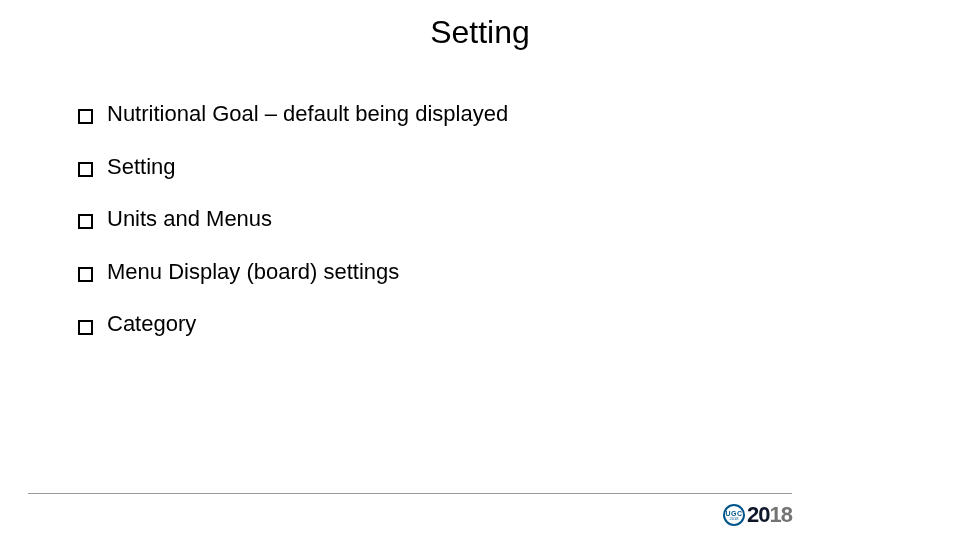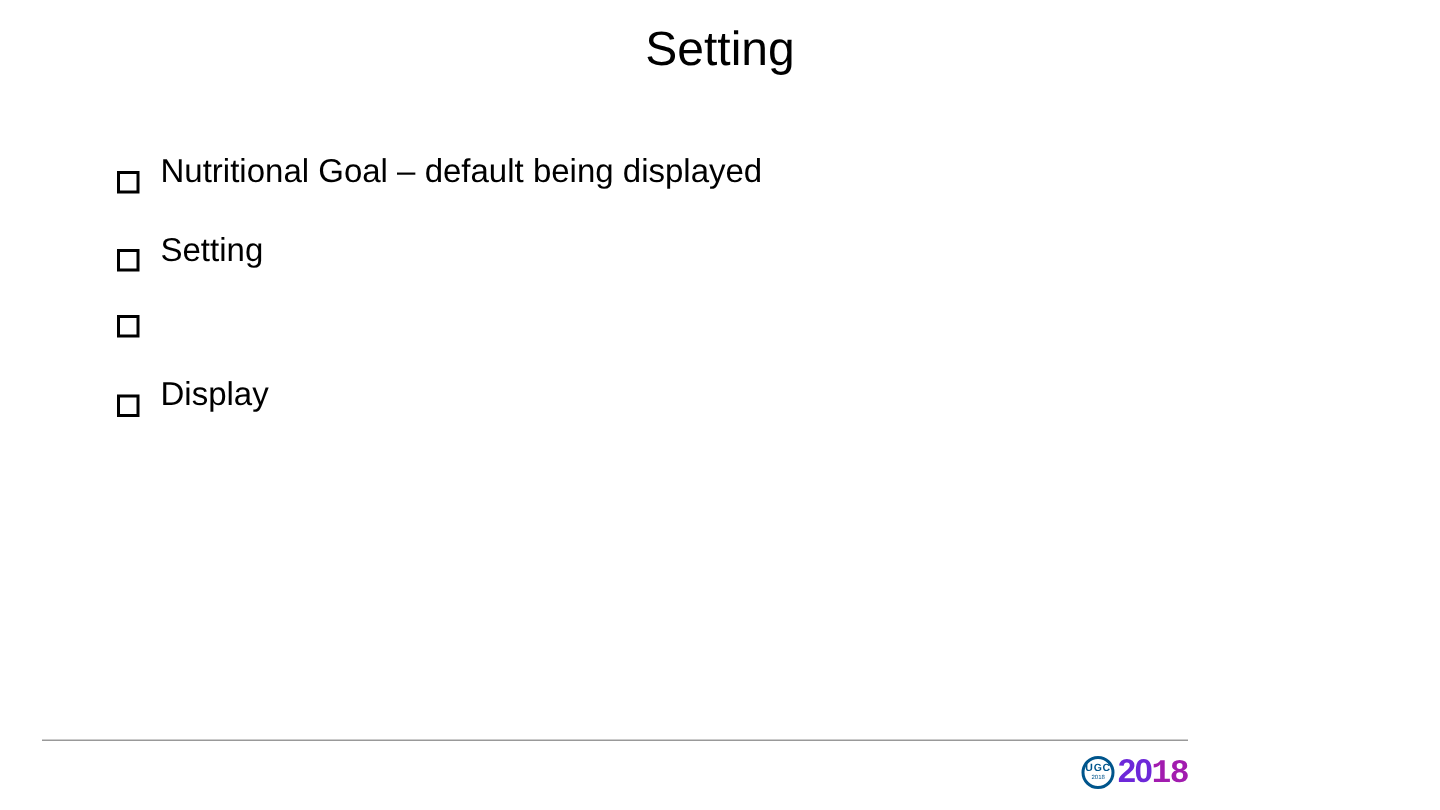--- a/index.html
+++ b/index.html
@@ -1,53 +1,58 @@
 <!DOCTYPE html>
 <html><head>
 <meta charset="utf-8">
 <style>
   * { margin: 0; padding: 0; box-sizing: border-box; }
   html, body { width: 960px; height: 540px; font-family: Arial, Helvetica, sans-serif; background: #fff; color: #000; }
   .slide { position: relative; width: 820px; height: 540px; }
   .title { position: absolute; top: 14px; left: 0; width: 960px; text-align: center; font-size: 32px; font-weight: 400; font-family: "Segoe UI", Arial, sans-serif; }
   .content { position: absolute; top: 100px; left: 78px; right: 60px; }
-  .bullet-item { display: flex; align-items: flex-end; margin-bottom: 24px; font-size: 22px; line-height: 1.3; }
+  .bullet-item { display: flex; align-items: center; margin-bottom: 24px; font-size: 22px; line-height: 1.3; }
   .bullet-marker { flex: 0 0 auto; width: 15px; height: 15px; border: 2px solid #000; margin-right: 14px; margin-top: 5px; }
   .footer-line { position: absolute; left: 28px; right: 28px; bottom: 46px; border-top: 1px solid #999; }
   .footer { position: absolute; left: 28px; bottom: 20px; font-size: 10px; color: #555; display: flex; align-items: center; gap: 6px; }
   .logo { position: absolute; right: 28px; bottom: 12px; display: flex; align-items: center; }
   .logo-ugc { display: flex; flex-direction: column; align-items: center; justify-content: center; width: 22px; height: 22px; border-radius: 50%; border: 2px solid #00558c; margin-right: 2px; }
   .logo-ugc span:first-child { font-size: 7px; font-weight: 700; color: #00558c; letter-spacing: 0.5px; line-height: 1; }
   .logo-ugc span:last-child { font-size: 4px; color: #00558c; line-height: 1; }
   .logo-year { font-size: 22px; font-weight: 800; letter-spacing: -1px; }
-  .logo-year .d1 { color: #6d28d9; }
-  .logo-year .d2 { color: #a21caf; font-family: Liberation Mono, monospace; }
+  .logo-year .d1 { color: #0f172a; }
+  .logo-year .d2 { color: #737373; }
 </style>
 </head>
 <body>
 
 <div class="slide">
 
   <div class="title">Setting</div>
 
   <div class="content">
     <div class="bullet-item">
       <div class="bullet-marker"></div>
       <div>Nutritional Goal – default being displayed</div>
     </div>
     <div class="bullet-item">
       <div class="bullet-marker"></div>
       <div>Setting</div>
     </div>
     <div class="bullet-item">
       <div class="bullet-marker"></div>
+      <div>Units and Menus</div>
     </div>
     <div class="bullet-item">
       <div class="bullet-marker"></div>
-      <div>Display</div>
+      <div>Menu Display (board) settings</div>
+    </div>
+    <div class="bullet-item">
+      <div class="bullet-marker"></div>
+      <div>Category</div>
     </div>
   </div>
 
   <div class="footer-line"></div>
 
 
   <div class="logo">
     <div class="logo-ugc">
       <span>UGC</span>
       <span>2018</span>

